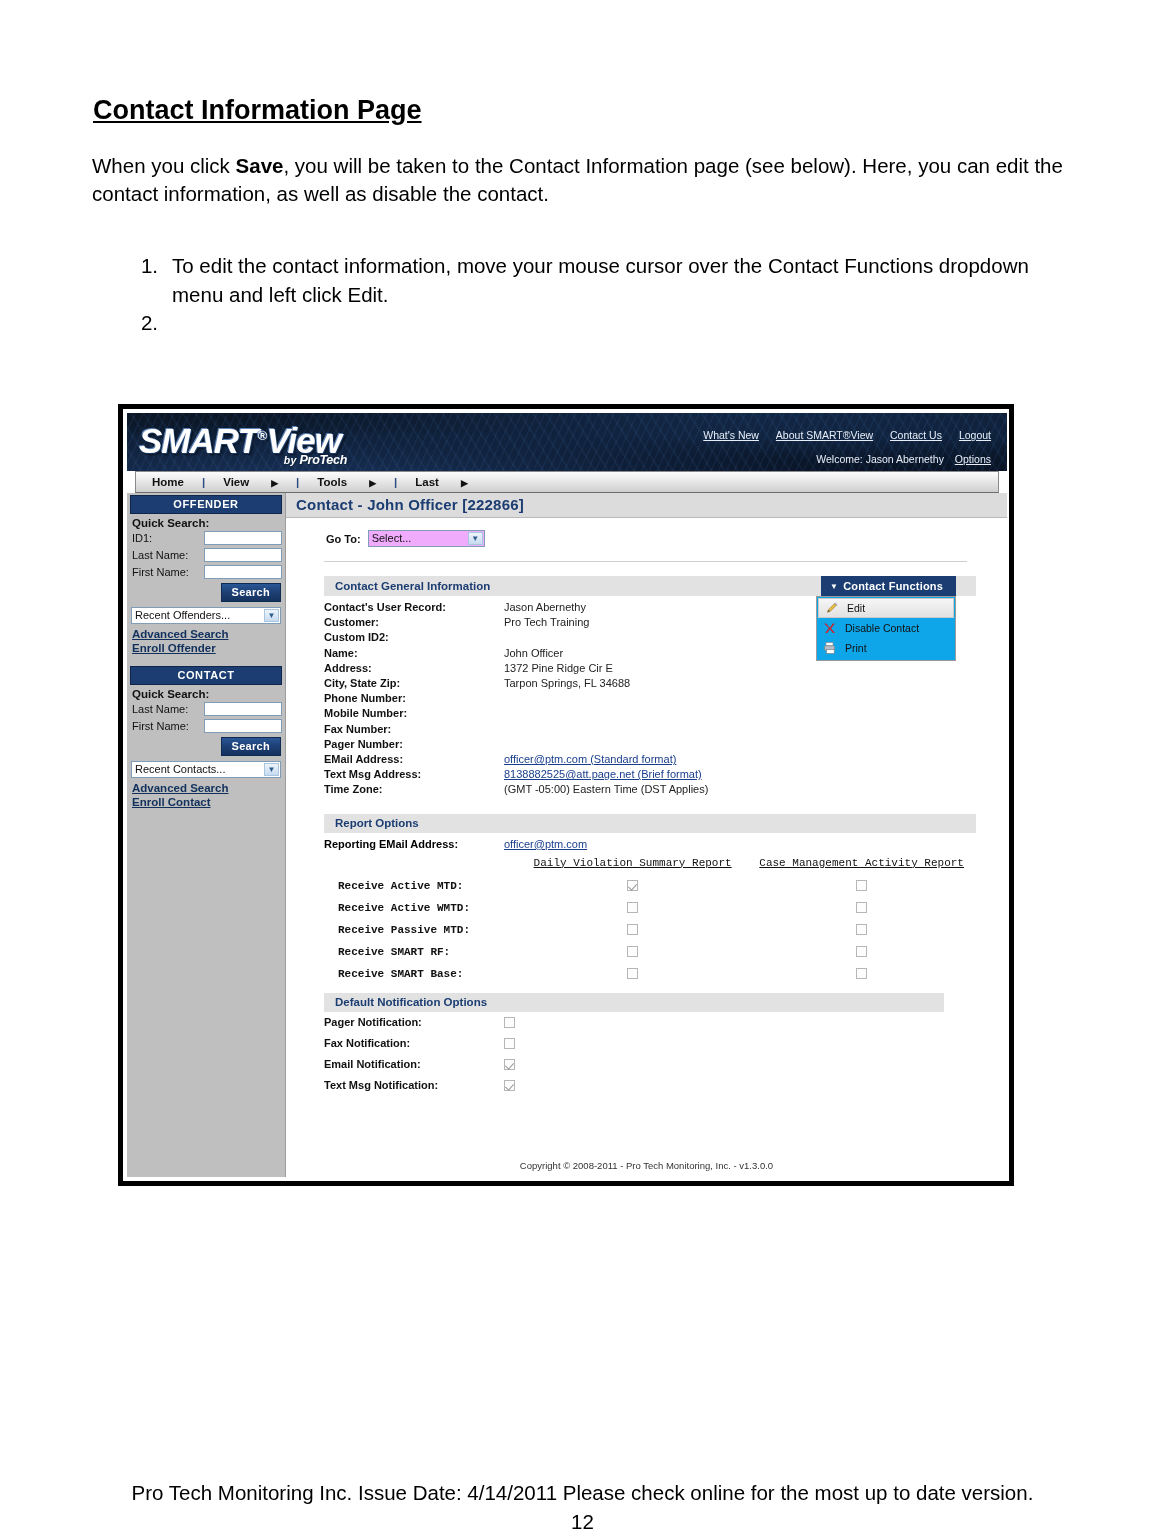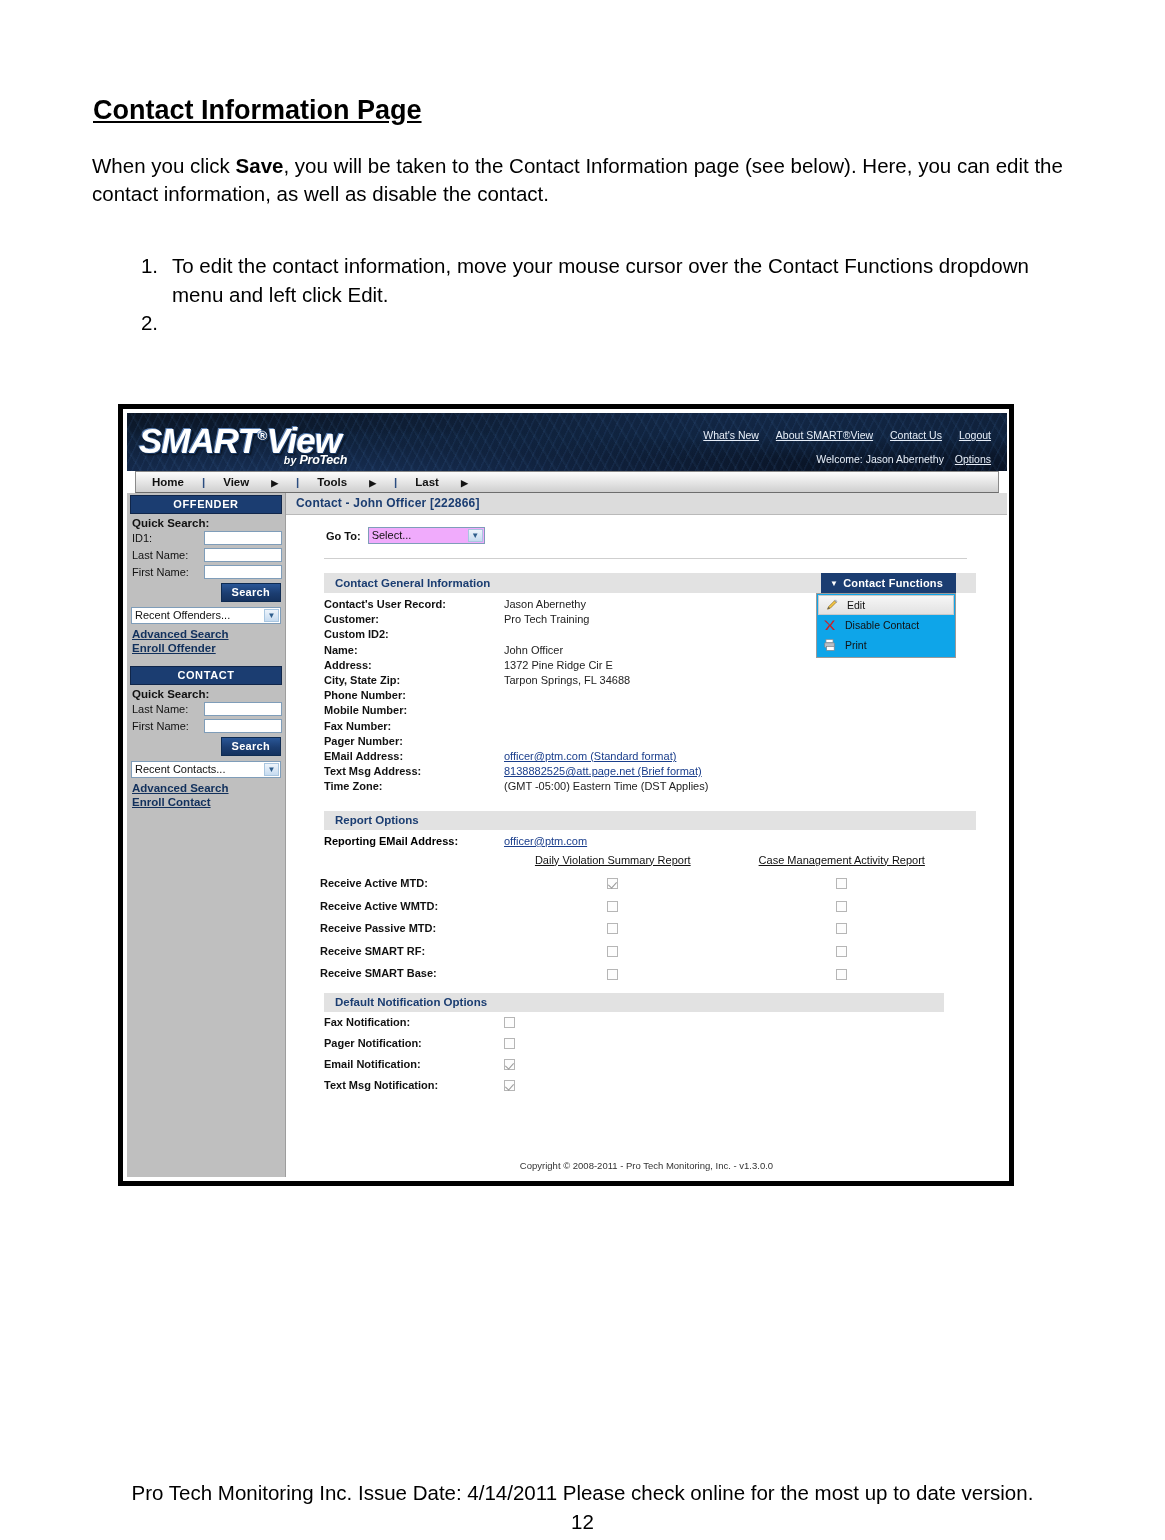--- a/index.html
+++ b/index.html
@@ -297,21 +297,21 @@
   .content {
     flex: 1 1 auto;
     position: relative;
     background: #ffffff;
   }
   .pagetitle {
     background: #dcdcdc;
     border-bottom: 1px solid #b9b9b9;
     color: #1b3d71;
     font-weight: bold;
-    font-size: 12px;
+    font-size: 15px;
     padding: 3px 0 4px 10px;
     letter-spacing: .2px;
   }
   .goto-row {
     display: flex;
     align-items: center;
     padding: 12px 0 0 40px;
     font-size: 11px;
     font-weight: bold;
     color: #111;
@@ -459,24 +459,25 @@
   }
   .rep-email .k {
     width: 180px; flex: 0 0 180px;
     font-weight: bold;
   }
   .rep-email .v a {
     color: #1a3e8c;
     text-decoration: underline;
   }
   .rep-table {
-    margin: 6px 0 0 34px;
+    margin: 6px 0 0 52px;
     width: 640px;
     border-collapse: collapse;
     font-size: 11px;
+    font-family: Liberation Mono, monospace;
   }
   .rep-table th {
     font-weight: normal;
     font-size: 11px;
     color: #111;
     text-decoration: underline;
     padding-bottom: 6px;
     text-align: center;
   }
   .rep-table th.blank { width: 180px; }
@@ -801,25 +802,25 @@
               <td class="k">Receive SMART Base:</td>
               <td class="c"><span class="chk"></span></td>
               <td class="c"><span class="chk"></span></td>
             </tr>
           </tbody>
             </table>
 
           <div class="notif-hdr">Default Notification Options</div>
 
           <div class="notif-row">
+            <span class="k">Pager Notification:</span>
+            <span class="chk"></span>
+          </div>
+          <div class="notif-row">
             <span class="k">Fax Notification:</span>
-            <span class="chk"></span>
-          </div>
-          <div class="notif-row">
-            <span class="k">Pager Notification:</span>
             <span class="chk"></span>
           </div>
           <div class="notif-row">
             <span class="k">Email Notification:</span>
             <span class="chk on"></span>
           </div>
           <div class="notif-row">
             <span class="k">Text Msg Notification:</span>
             <span class="chk on"></span>
           </div>

